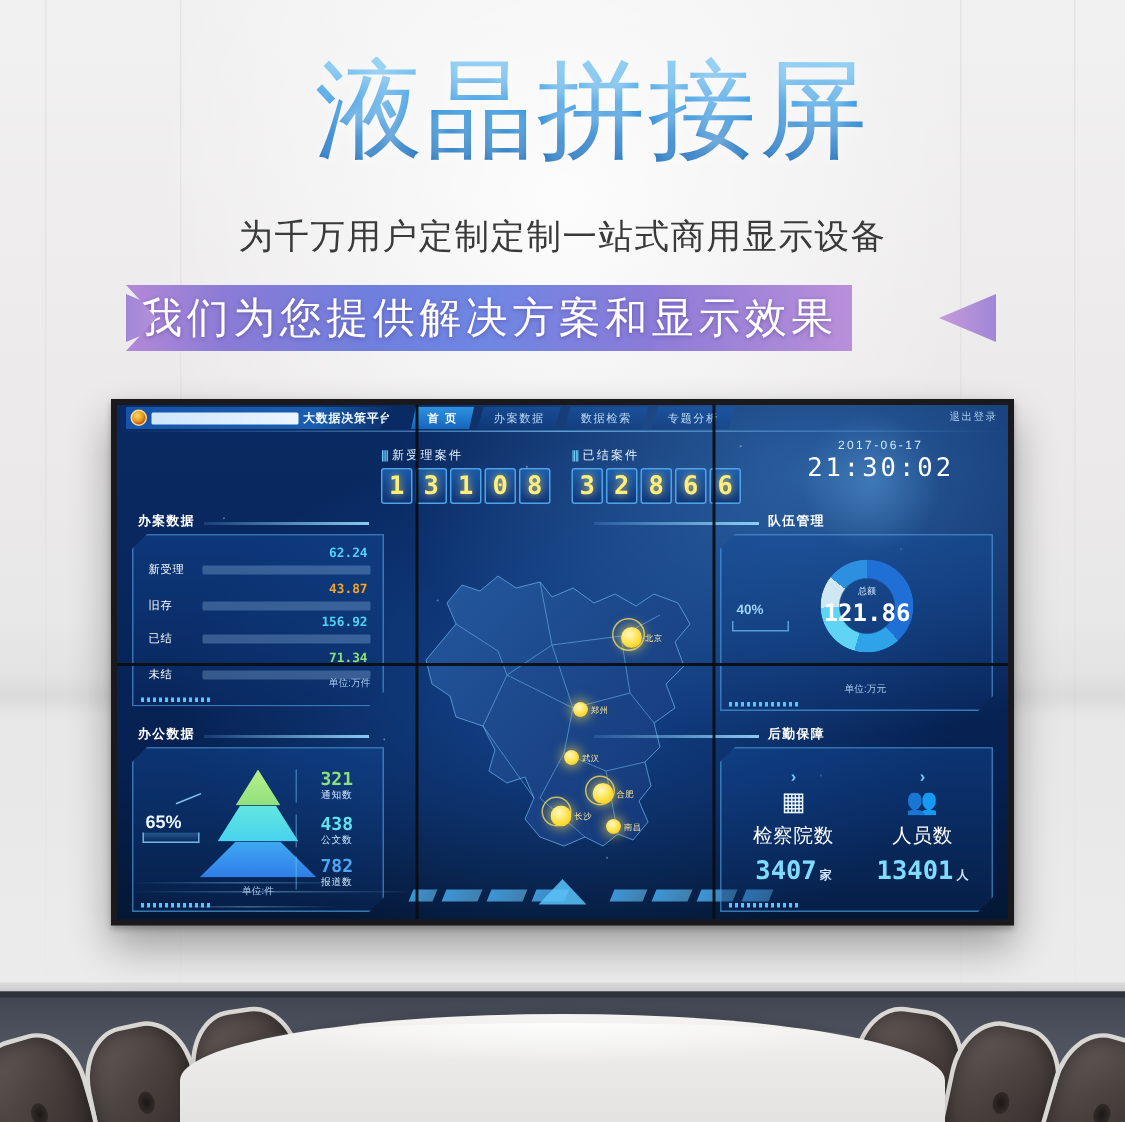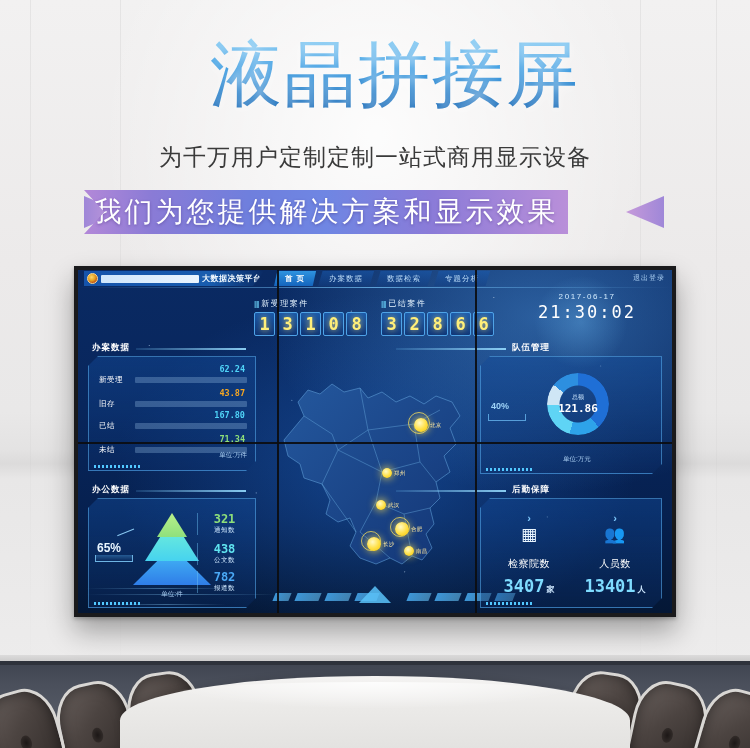--- a/index.html
+++ b/index.html
@@ -279,21 +279,21 @@
       #cfe6f5 268deg 308deg,
       #2d8fe0 308deg 360deg);
     -webkit-mask:radial-gradient(circle, transparent 0 18px, #000 19px);
             mask:radial-gradient(circle, transparent 0 18px, #000 19px);
   }
   #donut-center {
     position:absolute; left:66px; top:16px; width:62px; height:62px;
     display:flex; flex-direction:column; align-items:center; justify-content:center;
   }
   #donut-cap { font-size:6px; color:#cfe8ff; }
-  #donut-total { font-size:11px; font-weight:bold; color:#ffffff;
+  #donut-total { font-size:16px; font-weight:bold; color:#ffffff;
                  font-family:"DejaVu Sans Mono","Liberation Mono",monospace; }
   #team-unit { position:absolute; left:82px; bottom:9px; font-size:6.5px; color:#a9cdf0; }
   #team-pct {
     position:absolute; left:10px; top:44px; font-size:9px; color:#9fd4f8; font-weight:bold;
   }
   #team-pct::after{
     content:""; position:absolute; left:-3px; top:13px; width:36px; height:6px;
     border:1px solid rgba(110,190,245,.75); border-top:none;
   }
   #team-legend { position:absolute; right:6px; top:12px; width:46px; }
@@ -303,21 +303,21 @@
   .lg-cap { font-size:6px; color:#bcdcf8; letter-spacing:.3px; }
   .lg-sep { height:1px; background:rgba(120,200,250,.35); margin:2px 0 3px; }
 
   
   #p-log { right:10px; top:228px; width:182px; height:110px; }
   #t-log { right:122px; top:214px; }
   #t-log::after { left:auto; right:calc(100% + 6px); }
   .log-cell { position:absolute; top:14px; width:88px; text-align:center; }
   .log-arrow { font-size:11px; color:#7ec8fb; line-height:1; margin-bottom:2px; font-weight:bold;}
   .log-ico { font-size:17px; line-height:1; color:#eaf6ff; }
-  .log-cap { font-size:10px; color:#ffffff; margin-top:14px; letter-spacing:.5px; }
+  .log-cap { font-size:13px; color:#ffffff; margin-top:5px; letter-spacing:.5px; }
   .log-val { font-size:17px; color:#7fdcff; font-weight:bold; margin-top:5px;
              font-family:"DejaVu Sans Mono","Liberation Mono",monospace; }
   .log-unit { font-size:8px; color:#cfe8ff; margin-left:2px; }
 
   
   #map-wrap { position:absolute; left:186px; top:62px; width:242px; height:250px; z-index:15; }
   #map-svg { width:100%; height:100%; }
   .mk { position:absolute; width:10px; height:10px; border-radius:50%;
         background:radial-gradient(circle at 40% 35%, #fff9c4, #ffe14a 50%, #f5c400 100%);
         box-shadow:0 0 7px 2px rgba(255,226,80,.55); z-index:17; }
@@ -473,21 +473,21 @@
             <span class="bar-value" style="color: rgb(79, 211, 247);">62.24</span>
             <span class="bar-track"><span class="bar-fill" style="width: 28%; background: rgb(79, 211, 247); box-shadow: rgb(79, 211, 247) 0px 0px 5px;"></span></span>
           </div>
           <div class="bar-row" style="top: 40px;">
             <span class="bar-label">旧存</span>
             <span class="bar-value" style="color: rgb(245, 166, 35);">43.87</span>
             <span class="bar-track"><span class="bar-fill" style="width: 78%; background: rgb(245, 166, 35); box-shadow: rgb(245, 166, 35) 0px 0px 5px;"></span></span>
           </div>
           <div class="bar-row" style="top: 62px;">
             <span class="bar-label">已结</span>
-            <span class="bar-value" style="color: rgb(79, 211, 247);">167.80</span>
+            <span class="bar-value" style="color: rgb(79, 211, 247);">156.92</span>
             <span class="bar-track"><span class="bar-fill" style="width: 87%; background: rgb(79, 211, 247); box-shadow: rgb(79, 211, 247) 0px 0px 5px;"></span></span>
           </div>
           <div class="bar-row" style="top: 86px;">
             <span class="bar-label">未结</span>
             <span class="bar-value" style="color: rgb(142, 224, 122);">71.34</span>
             <span class="bar-track"><span class="bar-fill" style="width: 33%; background: rgb(142, 224, 122); box-shadow: rgb(142, 224, 122) 0px 0px 5px;"></span></span>
           </div>
         </div>
       <div id="case-unit">单位:万件</div>
       <div class="panel-deco"></div>

